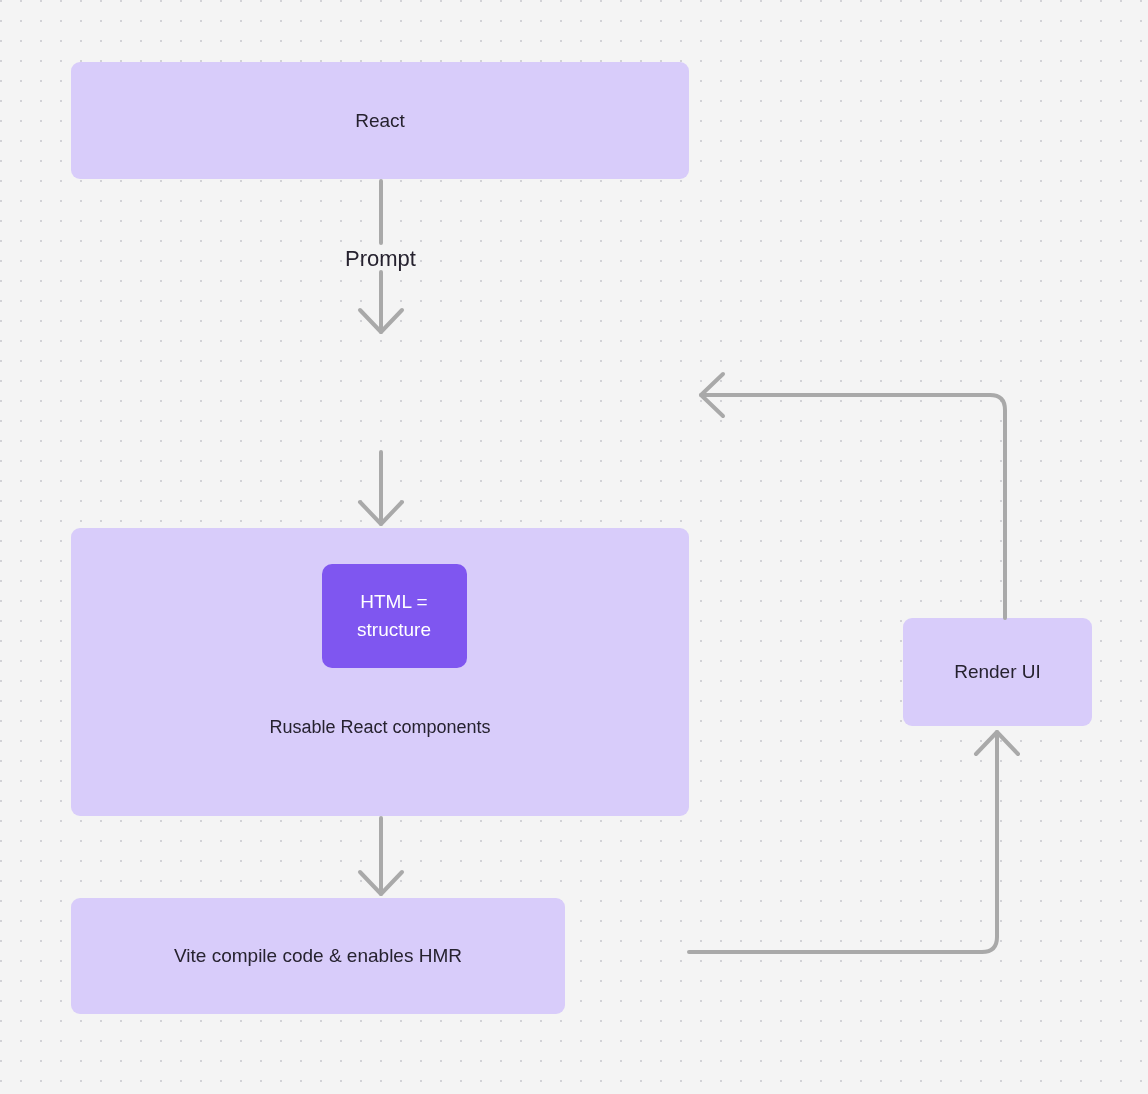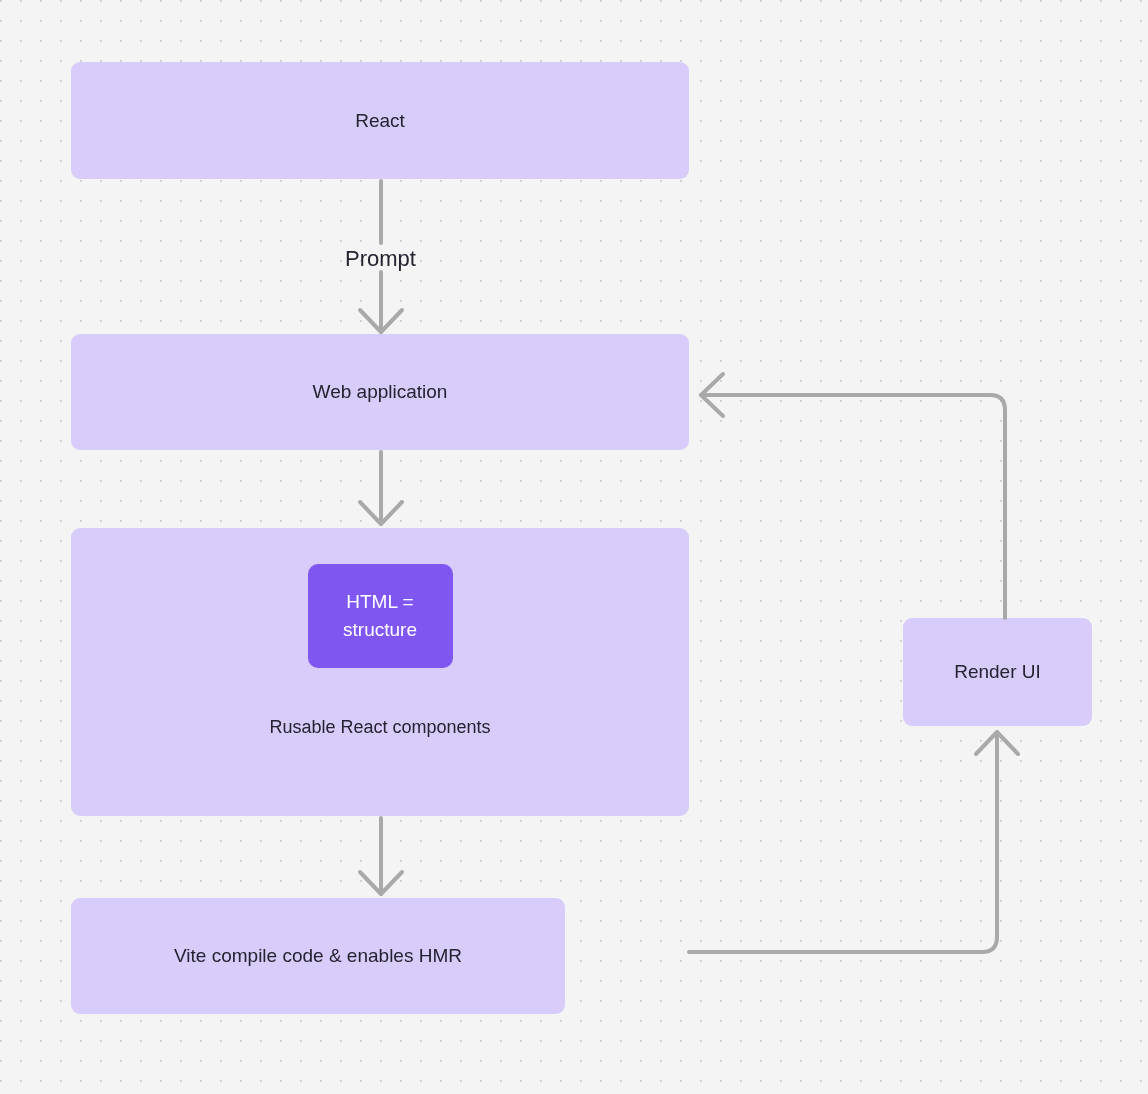--- a/index.html
+++ b/index.html
@@ -49,20 +49,21 @@
 
   
   .subnode-row {
     position: absolute;
     left: 0;
     top: 36px;
     width: 100%;
     display: flex;
     justify-content: center;
     gap: 26px;
+    padding-left: 14px;
   }
 
   .subnode {
     box-sizing: border-box;
     width: 145px;
     height: 104px;
     background: #7f56f0;
     border-radius: 10px;
     display: flex;
     align-items: center;
@@ -108,23 +109,20 @@
 </style>
 </head>
 <body>
 
 <div id="canvas">
 
   <div class="node" id="node-user">
     <span class="node-label">React</span>
   </div>
 
-  <div class="node" id="node-webapp">
-    <span class="node-label">Web application</span>
-  </div>
 
   <div class="node" id="node-components">
     <div class="subnode-row">
       <div class="subnode">
         <span>HTML =
 structure</span>
       </div>
     </div>
     <div class="components-caption">Rusable React components</div>
   </div>

